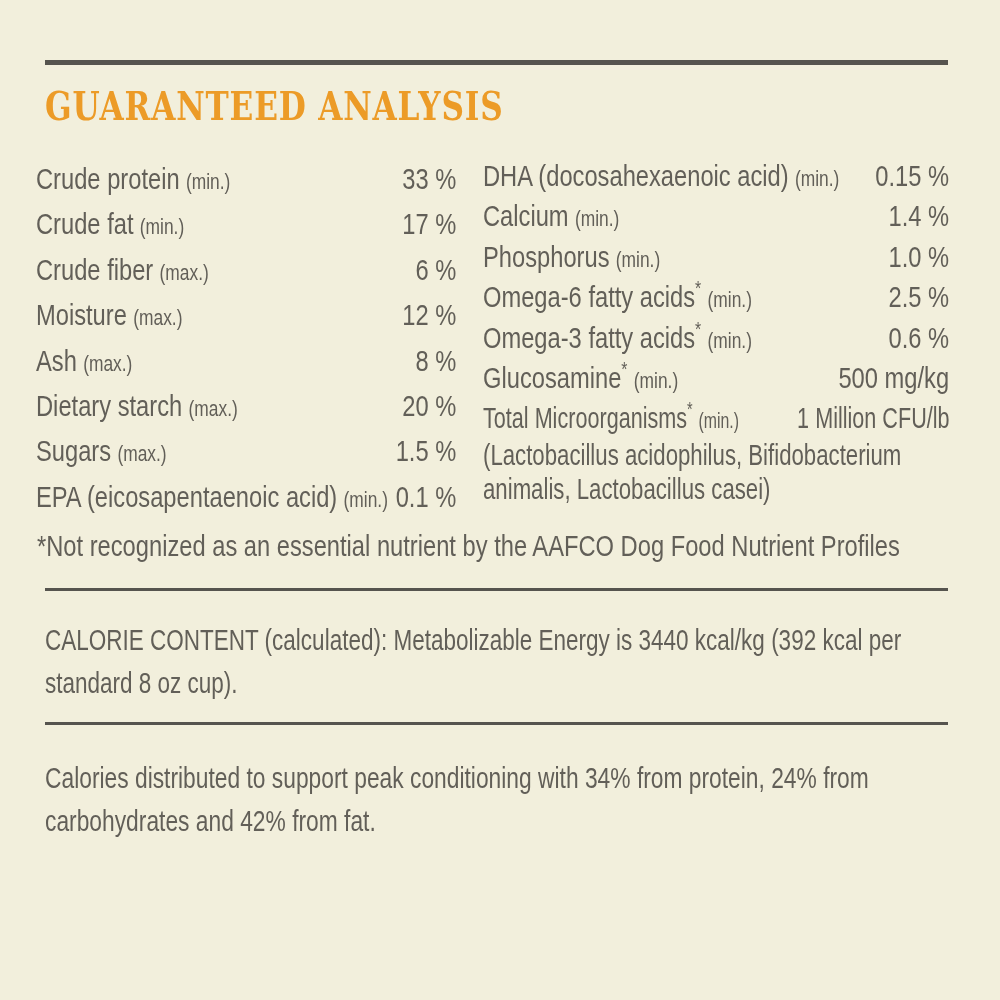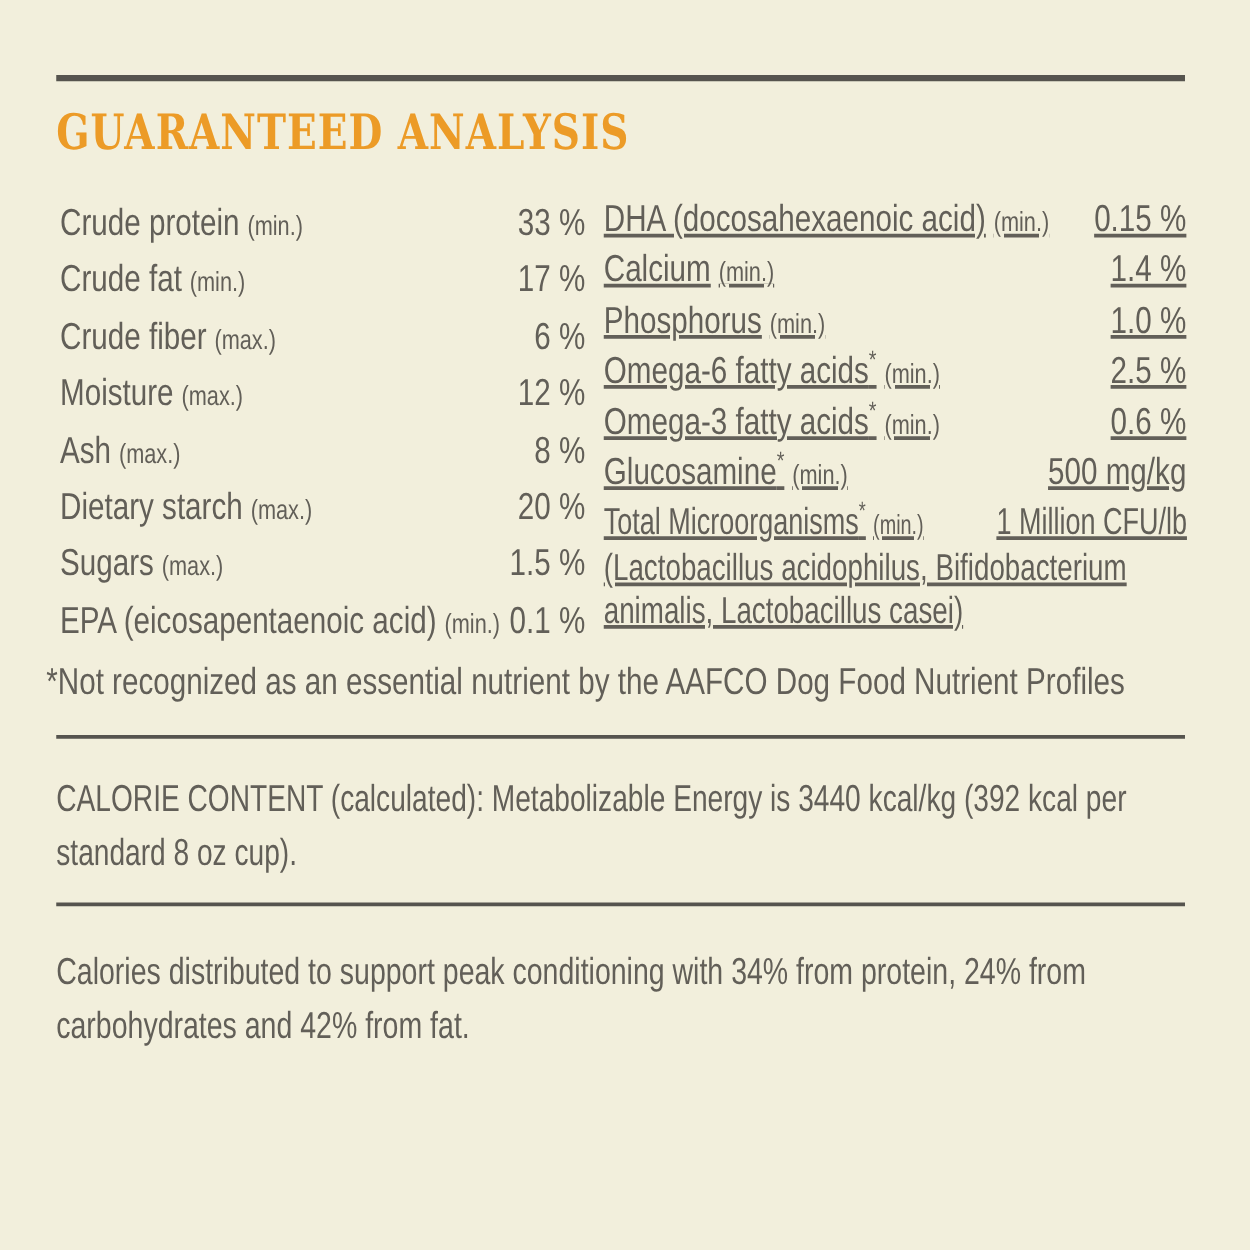--- a/index.html
+++ b/index.html
@@ -27,22 +27,22 @@
     font-size:39px;
     line-height:44px;
     letter-spacing:1px;
     color:#EC9B27;
     white-space:nowrap;
     transform:scaleX(0.80);
     transform-origin:0 0;
   }
 
   
-  .col-left  { left:48px;  top:156px; width:420px;text-align:right; }
-  .col-right { left:483px; top:156px; width:466px;text-decoration:underline; }
+  .col-left  { left:36px;  top:156px; width:420px;text-align:right; }
+  .col-right { left:483px; top:156px; width:466px; }
 
   .row {
     display:flex;
     justify-content:space-between;
     align-items:baseline;
     white-space:nowrap;
     transform-origin:0 50%;
     font-size:30px;
   }
   .col-left  .row { width:532px; height:45.4px; line-height:45.4px; transform:scaleX(0.79); }

